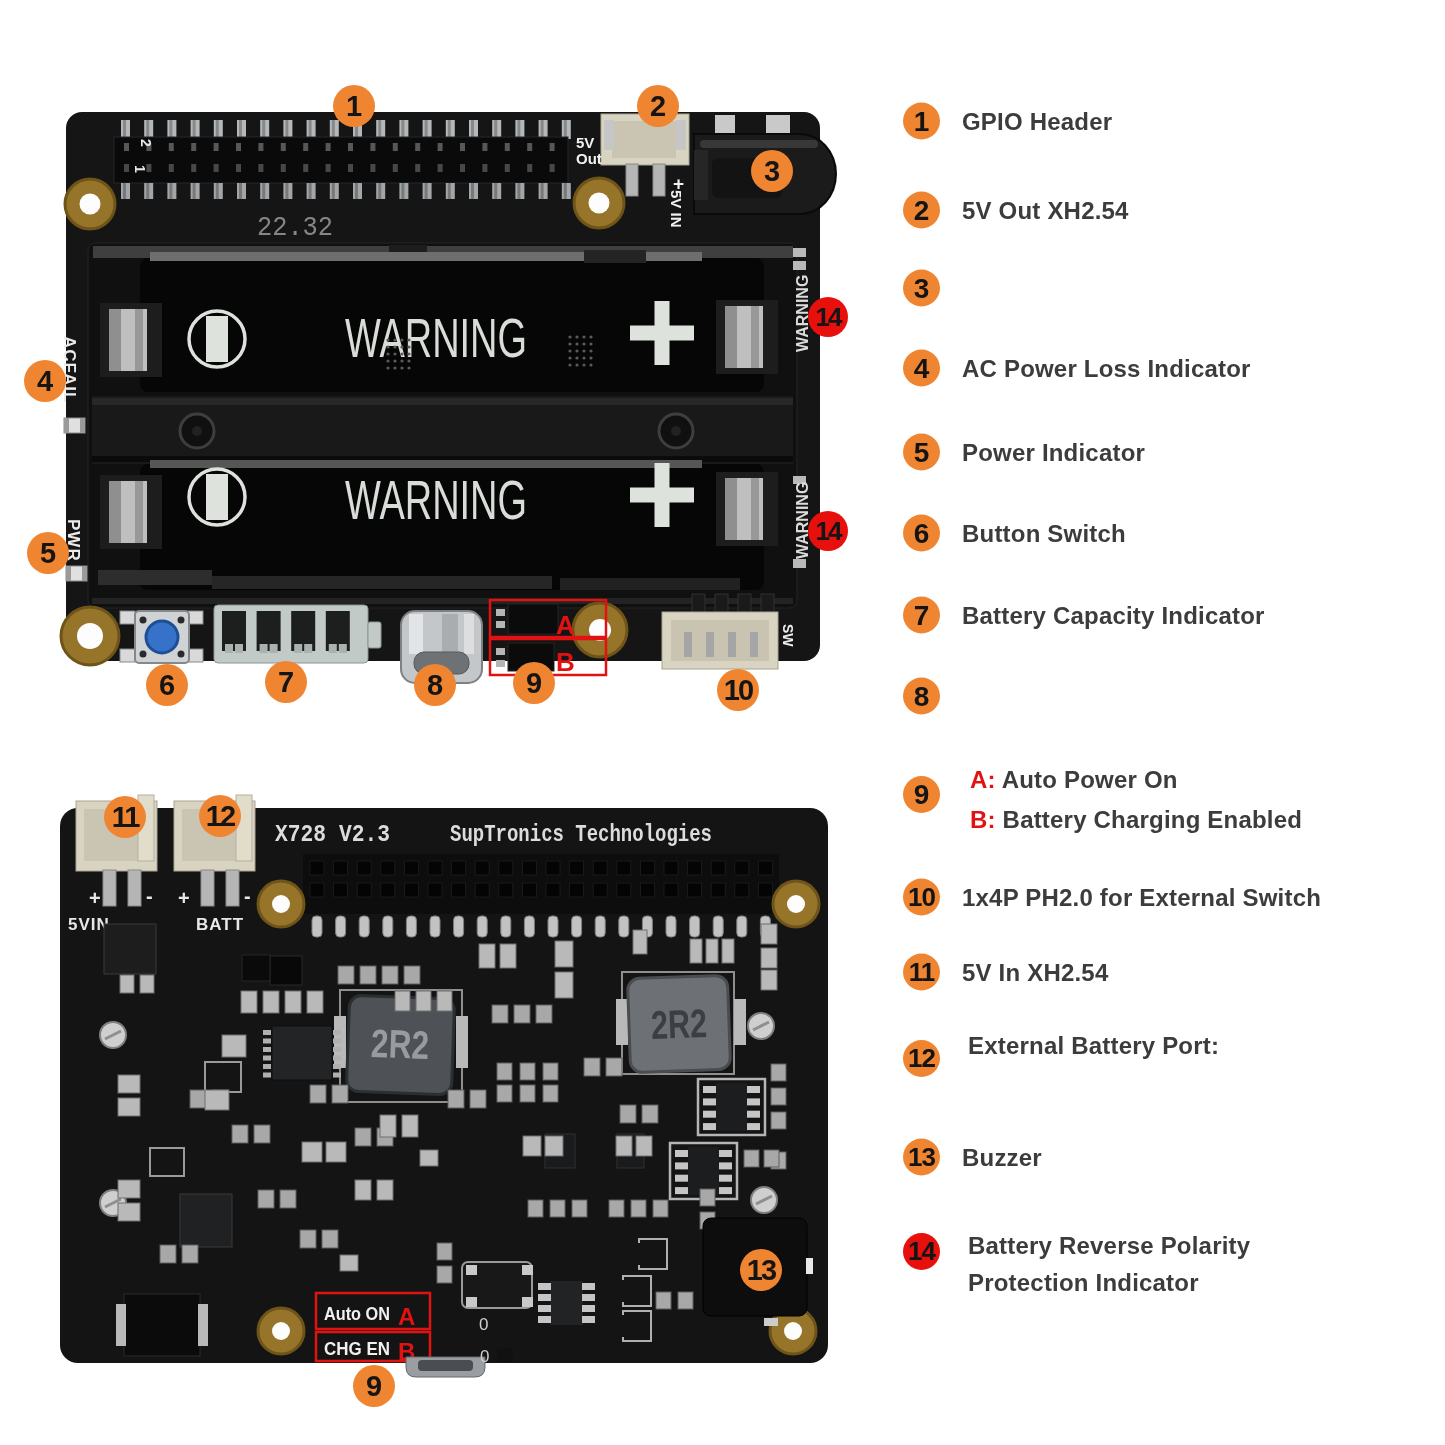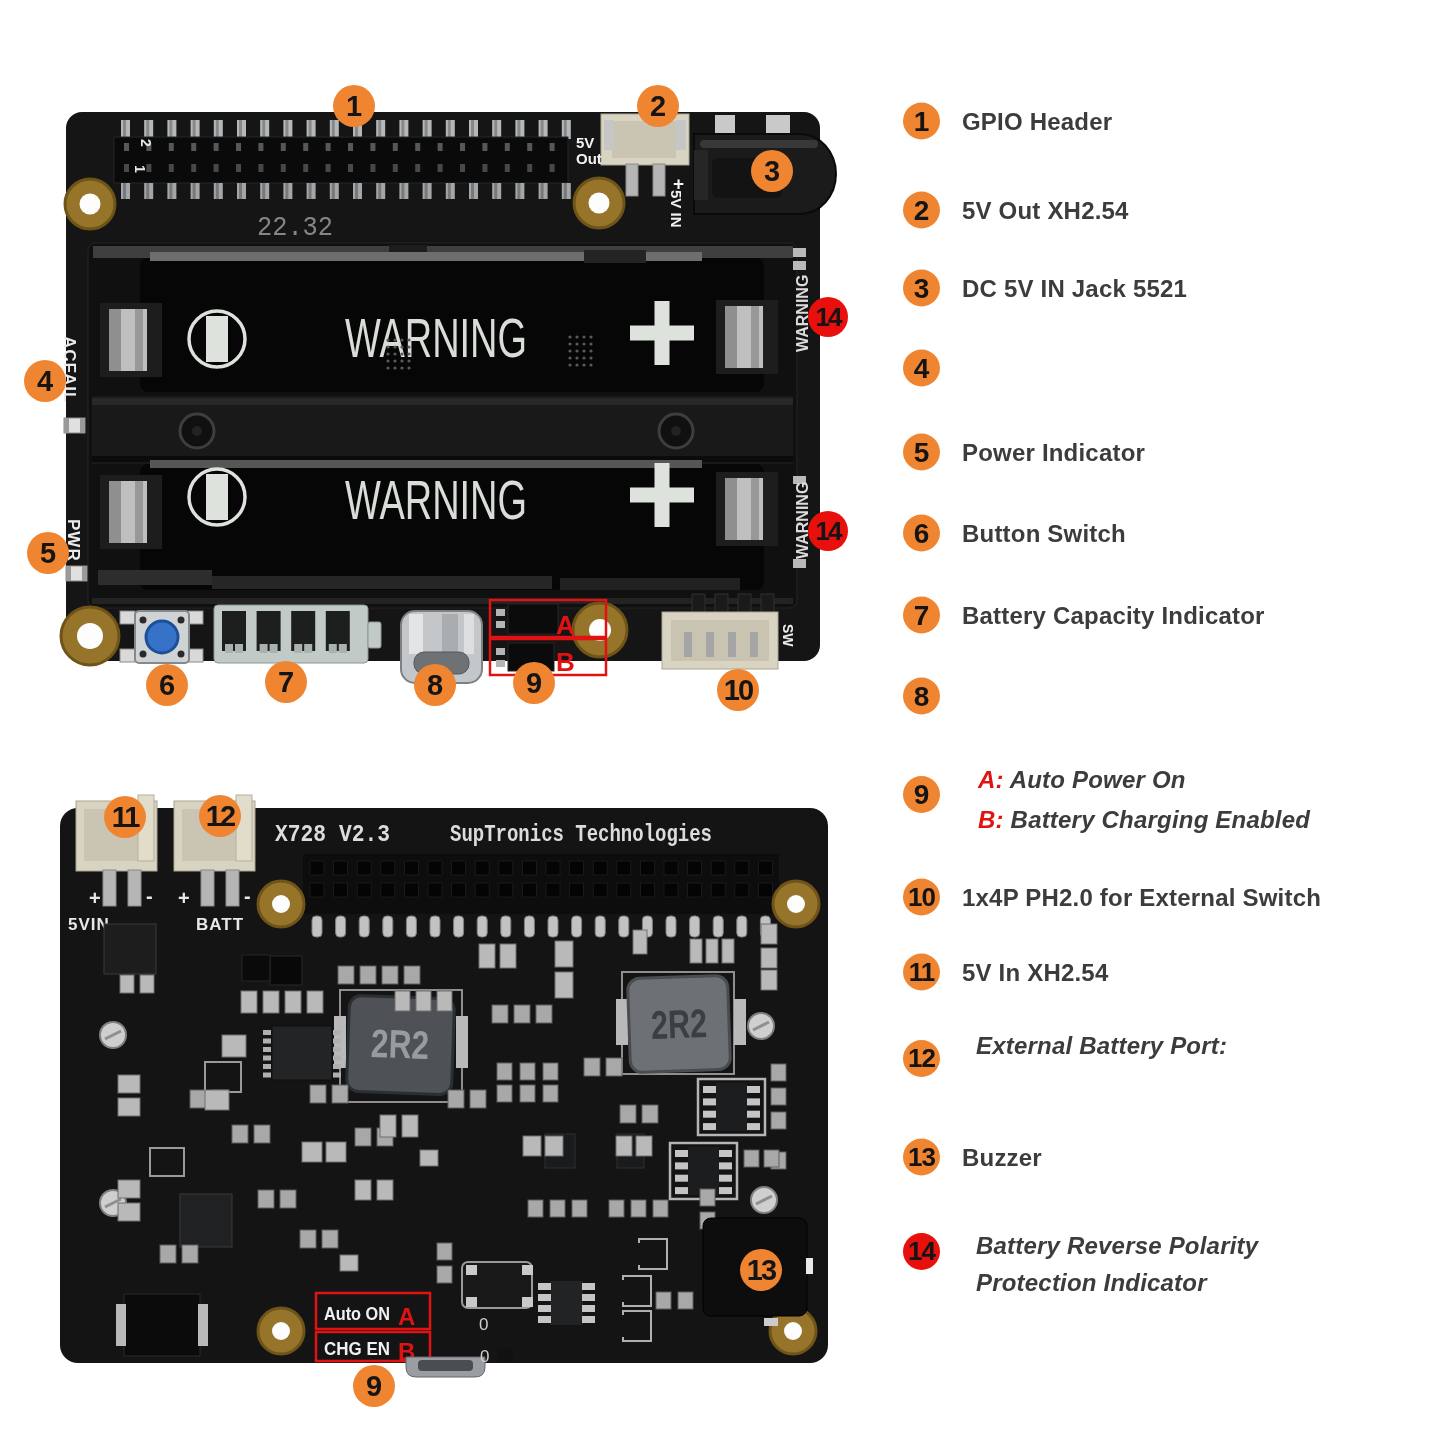--- a/index.html
+++ b/index.html
@@ -3,21 +3,21 @@
 <meta charset="utf-8">
 <style>
   html,body{margin:0;padding:0;background:#ffffff;}
   .page{position:relative;width:1445px;height:1445px;background:#ffffff;overflow:hidden;
         font-family:"Liberation Sans",sans-serif;}
   .it{position:absolute;left:903px;display:flex;align-items:center;transform:translateY(-50%);}
   .c{width:37px;height:37px;border-radius:50%;color:#141414;font-weight:bold;font-size:28px;
      display:flex;align-items:center;justify-content:center;flex:none;}
   .abs{position:absolute;}
   .t{margin-left:22px;font-size:24px;font-weight:bold;color:#3c3c3c;white-space:nowrap;letter-spacing:0.2px;}
-  .t.abs{margin-left:16px;font-style:italic;}
+  .t.abs{margin-left:8px;}
   .r{color:#e11212;}
 </style>
 </head>
 <body>
 <div class="page">
 <svg width="1445" height="1445" viewBox="0 0 1445 1445" style="position:absolute;left:0;top:0" font-family="Liberation Sans, sans-serif">
       <g>
 <rect x="66" y="112" width="754" height="549" rx="16" fill="#151515"></rect>
 <rect x="121.0" y="120" width="9" height="19" fill="#b4b8ba"></rect>
 <rect x="123.0" y="120" width="3" height="19" fill="#85898b"></rect>
@@ -639,24 +639,24 @@
 <div class="it" style="top:121px">
       <span class="c" style="background:#f08531">1</span>
       <span class="t">GPIO Header</span>
     </div>
 <div class="it" style="top:210px">
       <span class="c" style="background:#f08531">2</span>
       <span class="t">5V Out XH2.54</span>
     </div>
 <div class="it" style="top:288px">
       <span class="c" style="background:#f08531">3</span>
-      <span class="t">DC 5V IN Jack 5521</span>
     </div>
 <div class="it" style="top:368px">
       <span class="c" style="background:#f08531">4</span>
+      <span class="t">AC Power Loss Indicator</span>
     </div>
 <div class="it" style="top:452px">
       <span class="c" style="background:#f08531">5</span>
       <span class="t">Power Indicator</span>
     </div>
 <div class="it" style="top:533px">
       <span class="c" style="background:#f08531">6</span>
       <span class="t">Button Switch</span>
     </div>
 <div class="it" style="top:615px">

